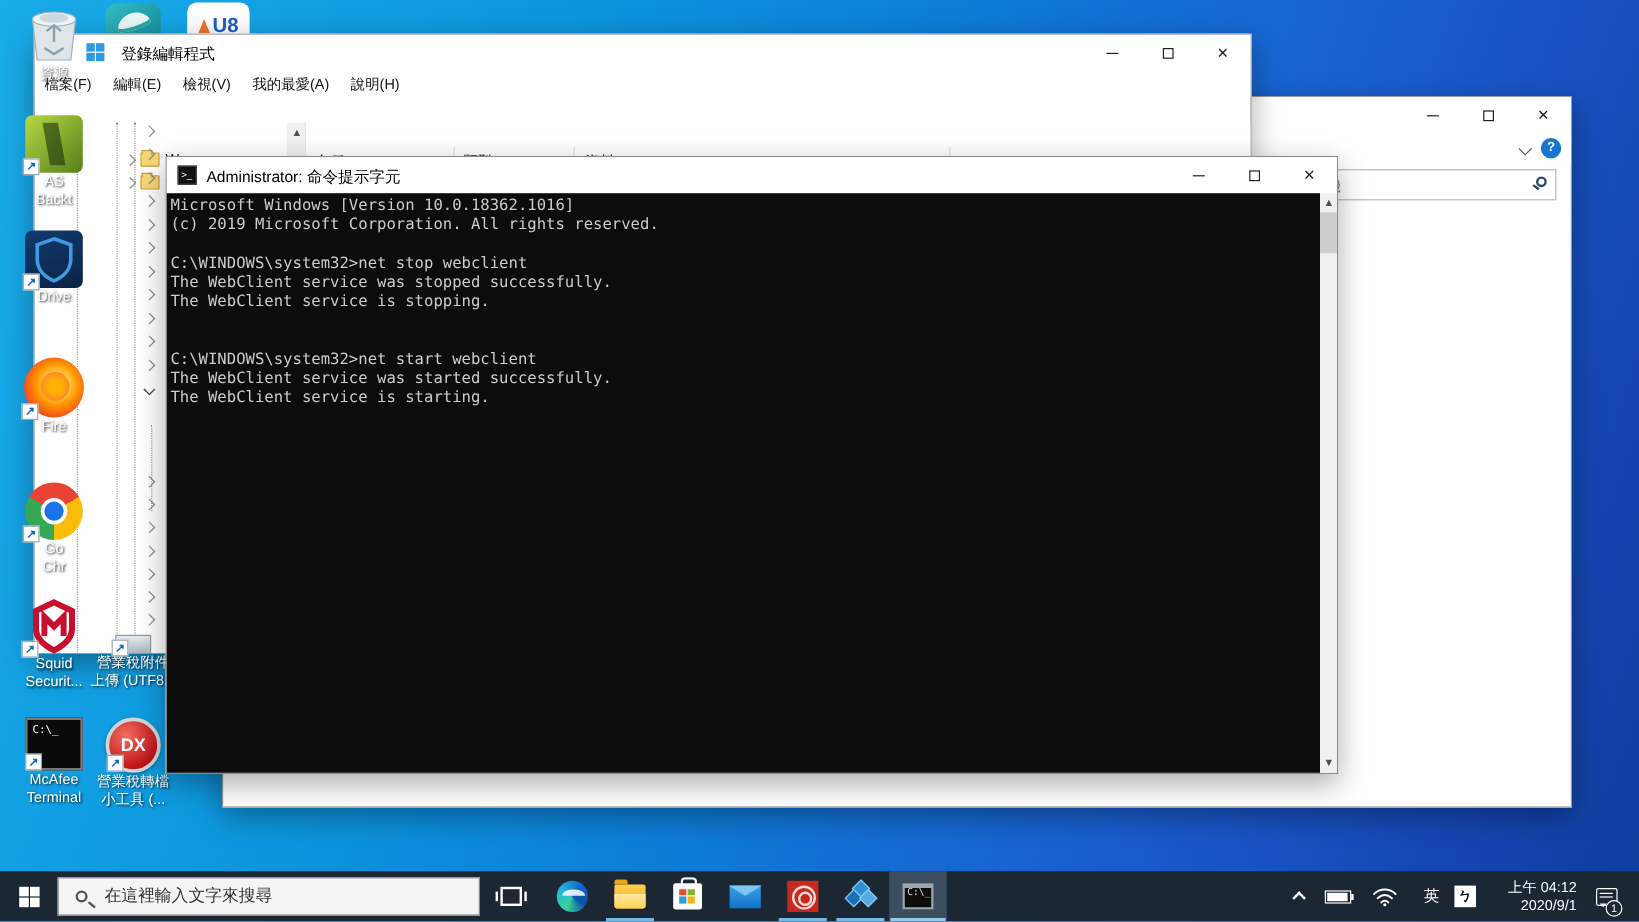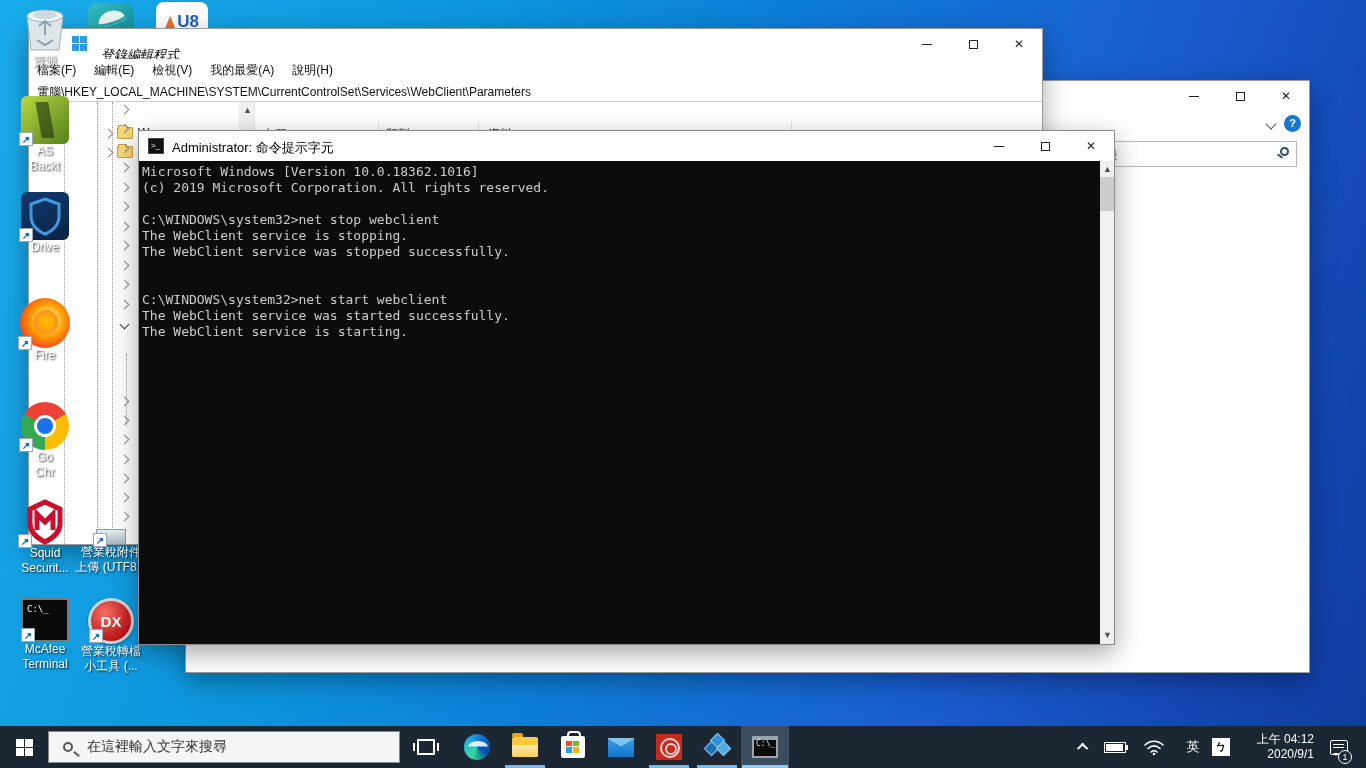--- a/index.html
+++ b/index.html
@@ -21,21 +21,21 @@
   
   .dicon { position:absolute; width:90px; text-align:center; z-index:30; }
   .dicon .img { position:relative; margin:0 auto; }
   .dlabel { color:#fff; font-size:12px; line-height:15px; text-shadow:1px 1px 2px rgba(0,0,0,.85); }
   .badge { position:absolute; left:-2px; bottom:-2px; width:14px; height:14px; background:#fff; border:1px solid #98a8b8; display:flex; align-items:center; justify-content:center; font-size:10px; color:#1467c8; font-weight:bold; }
 
   
   #regwin { left:28px; top:28px; width:1015px; height:517px; z-index:10; }
   #reg-title-icon { position:absolute; left:43px; top:7px; width:16px; height:16px; display:grid; grid-template-columns:7px 7px; grid-template-rows:7px 7px; gap:1px; }
   #reg-title-icon i { background:#2e9ae4; }
-  #reg-title-text { position:absolute; left:72px; top:17px;font-style:italic; }
+  #reg-title-text { position:absolute; left:72px; top:7px; }
   .menubar { position:absolute; left:0; top:30px; width:100%; height:22px; display:flex; align-items:center; padding-left:8px; gap:18px; font-size:12px; color:#111; background:#fff; }
   .addrbar { position:absolute; left:0; top:52px; width:100%; height:21px; border-bottom:1px solid #d0d0d0; font-size:12px; color:#111; padding:3px 0 0 8px; background:#fff; }
   #reg-body { position:absolute; left:0; top:73px; right:0; bottom:0; background:#fff; overflow:hidden; }
   .guide { position:absolute; border-left:1px dotted #9a9a9a; width:0; }
   .tchev { position:absolute; width:7px; height:7px; border-top:1px solid #8a8a8a; border-right:1px solid #8a8a8a; transform:rotate(45deg); }
   .tchev.open { border-color:#3c3c3c; transform:rotate(135deg); }
   .treerow { position:absolute; display:flex; align-items:center; gap:5px; font-size:12px; color:#111; }
   .folder { width:16px; height:12px; background:#f8d775; border:1px solid #caa23c; border-radius:1px; position:relative; }
   .folder:before { content:""; position:absolute; left:0; top:-3px; width:7px; height:3px; background:#f8d775; border:1px solid #caa23c; border-bottom:none; }
   .vsb { position:absolute; background:#f0f0f0; }
@@ -183,21 +183,20 @@
         </div>
     </div>
   </div>
   <div class="menubar">
     <span>檔案(F)</span>
     <span>編輯(E)</span>
     <span>檢視(V)</span>
     <span>我的最愛(A)</span>
     <span>說明(H)</span>
   </div>
-  <div class="addrbar">電腦\HKEY_LOCAL_MACHINE\SYSTEM\CurrentControlSet\Services\WebClient\Parameters</div>
 
   <div id="reg-body">
 
     <div class="guide" style="left:35px; top:0; height:450px;"></div>
     <div class="guide" style="left:68px; top:0; height:450px;"></div>
     <div class="guide" style="left:83px; top:0; height:450px;"></div>
     <div class="guide" style="left:97px; top:252px; height:72px;"></div>
 
     <div class="treerow" style="left:76px; top:24px;">
       <span class="tchev" style="position:static;"></span>
@@ -268,22 +267,22 @@
       <div class="wbtn">
           <span class="xglyph">✕</span>
         </div>
     </div>
   </div>
   <div id="console">
     <div class="cline">Microsoft Windows [Version 10.0.18362.1016]</div>
     <div class="cline">(c) 2019 Microsoft Corporation. All rights reserved.</div>
     <div class="cline"></div>
     <div class="cline">C:\WINDOWS\system32&gt;net stop webclient</div>
+    <div class="cline">The WebClient service was stopped successfully.</div>
     <div class="cline">The WebClient service is stopping.</div>
-    <div class="cline">The WebClient service was stopped successfully.</div>
     <div class="cline"></div>
     <div class="cline"></div>
     <div class="cline">C:\WINDOWS\system32&gt;net start webclient</div>
     <div class="cline">The WebClient service was started successfully.</div>
     <div class="cline">The WebClient service is starting.</div>
     <div class="cline"></div>
     <div class="cline"></div>
   </div>
   <div id="cmd-sb">
     <span class="sbarrow" style="left:3px; top:4px;">▲</span>

